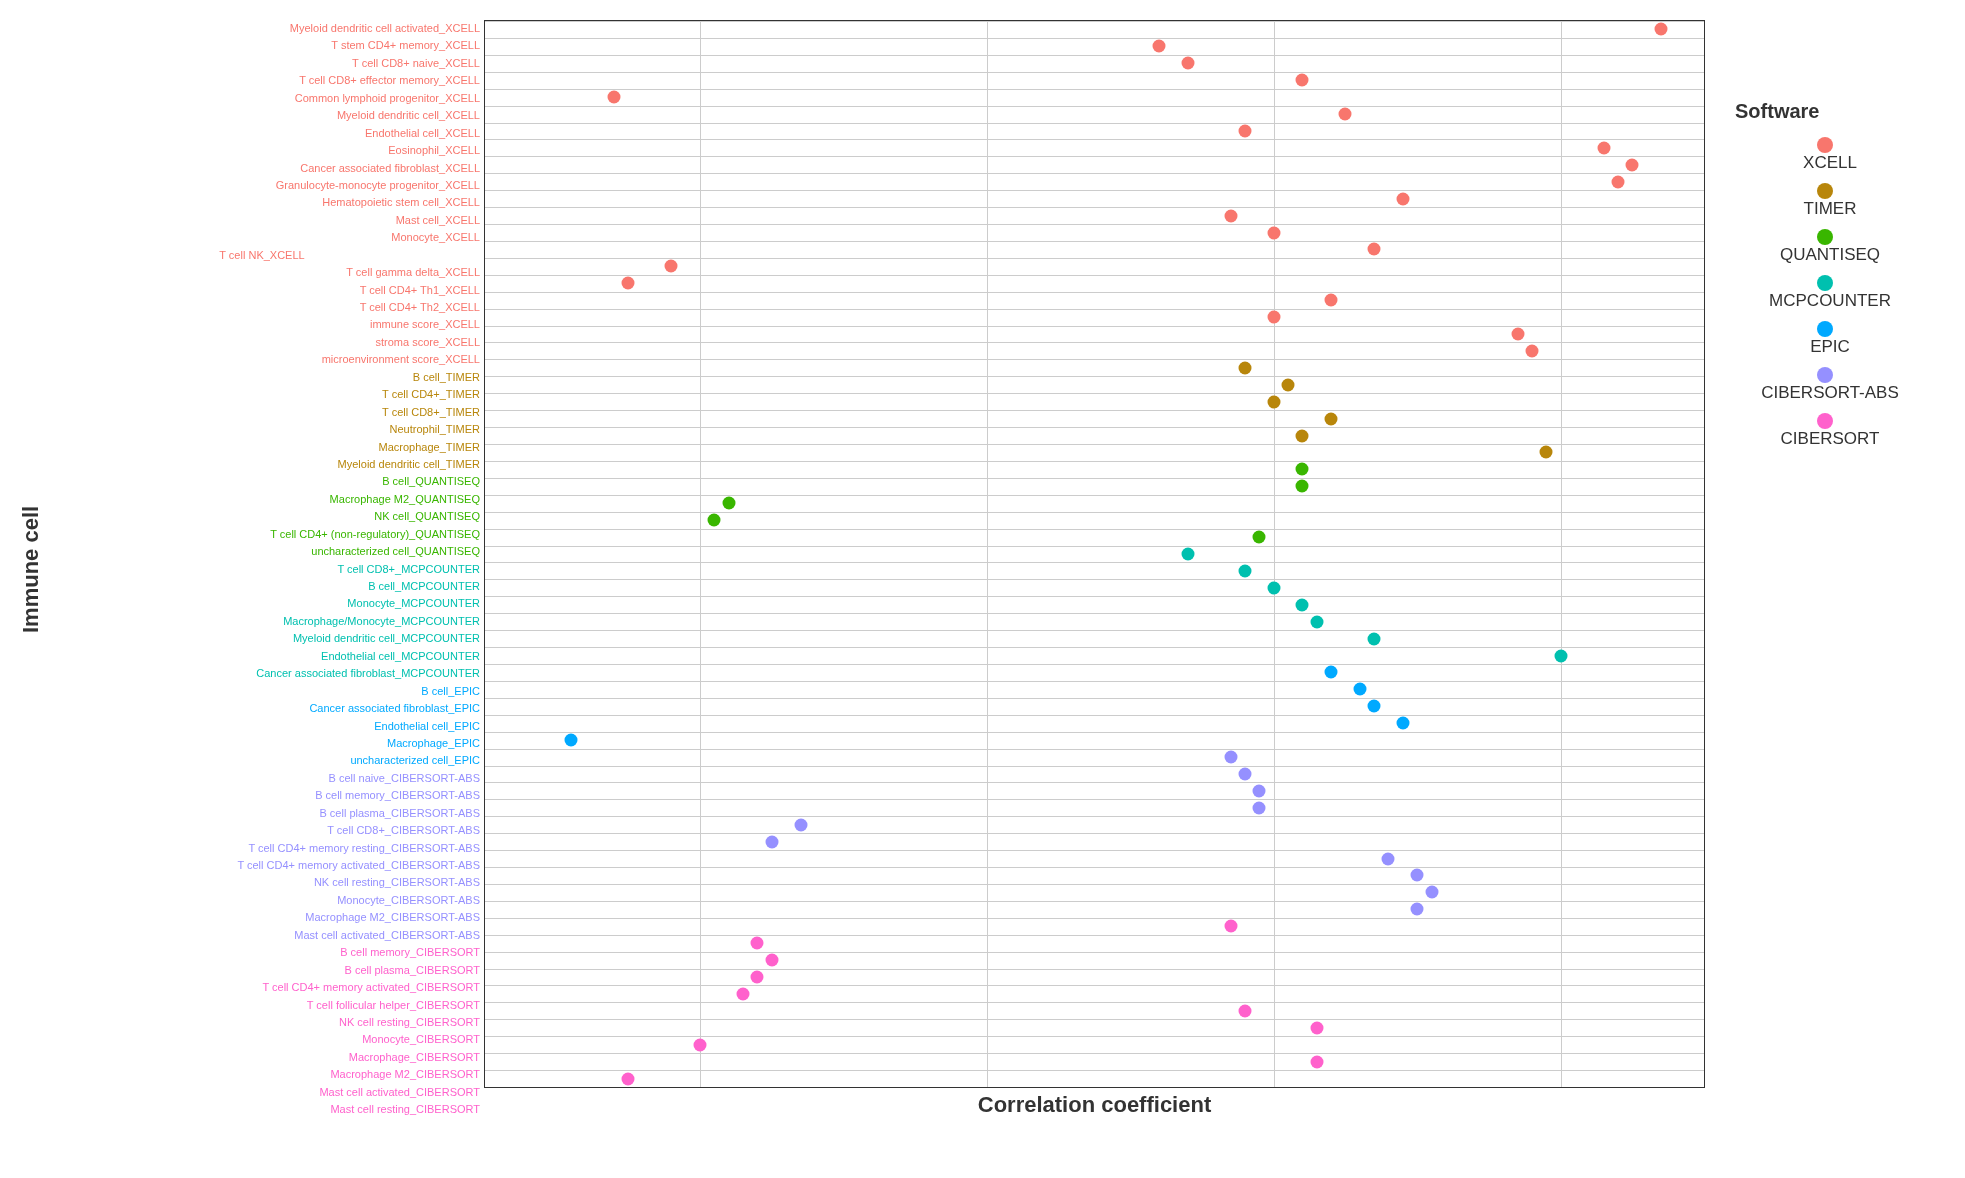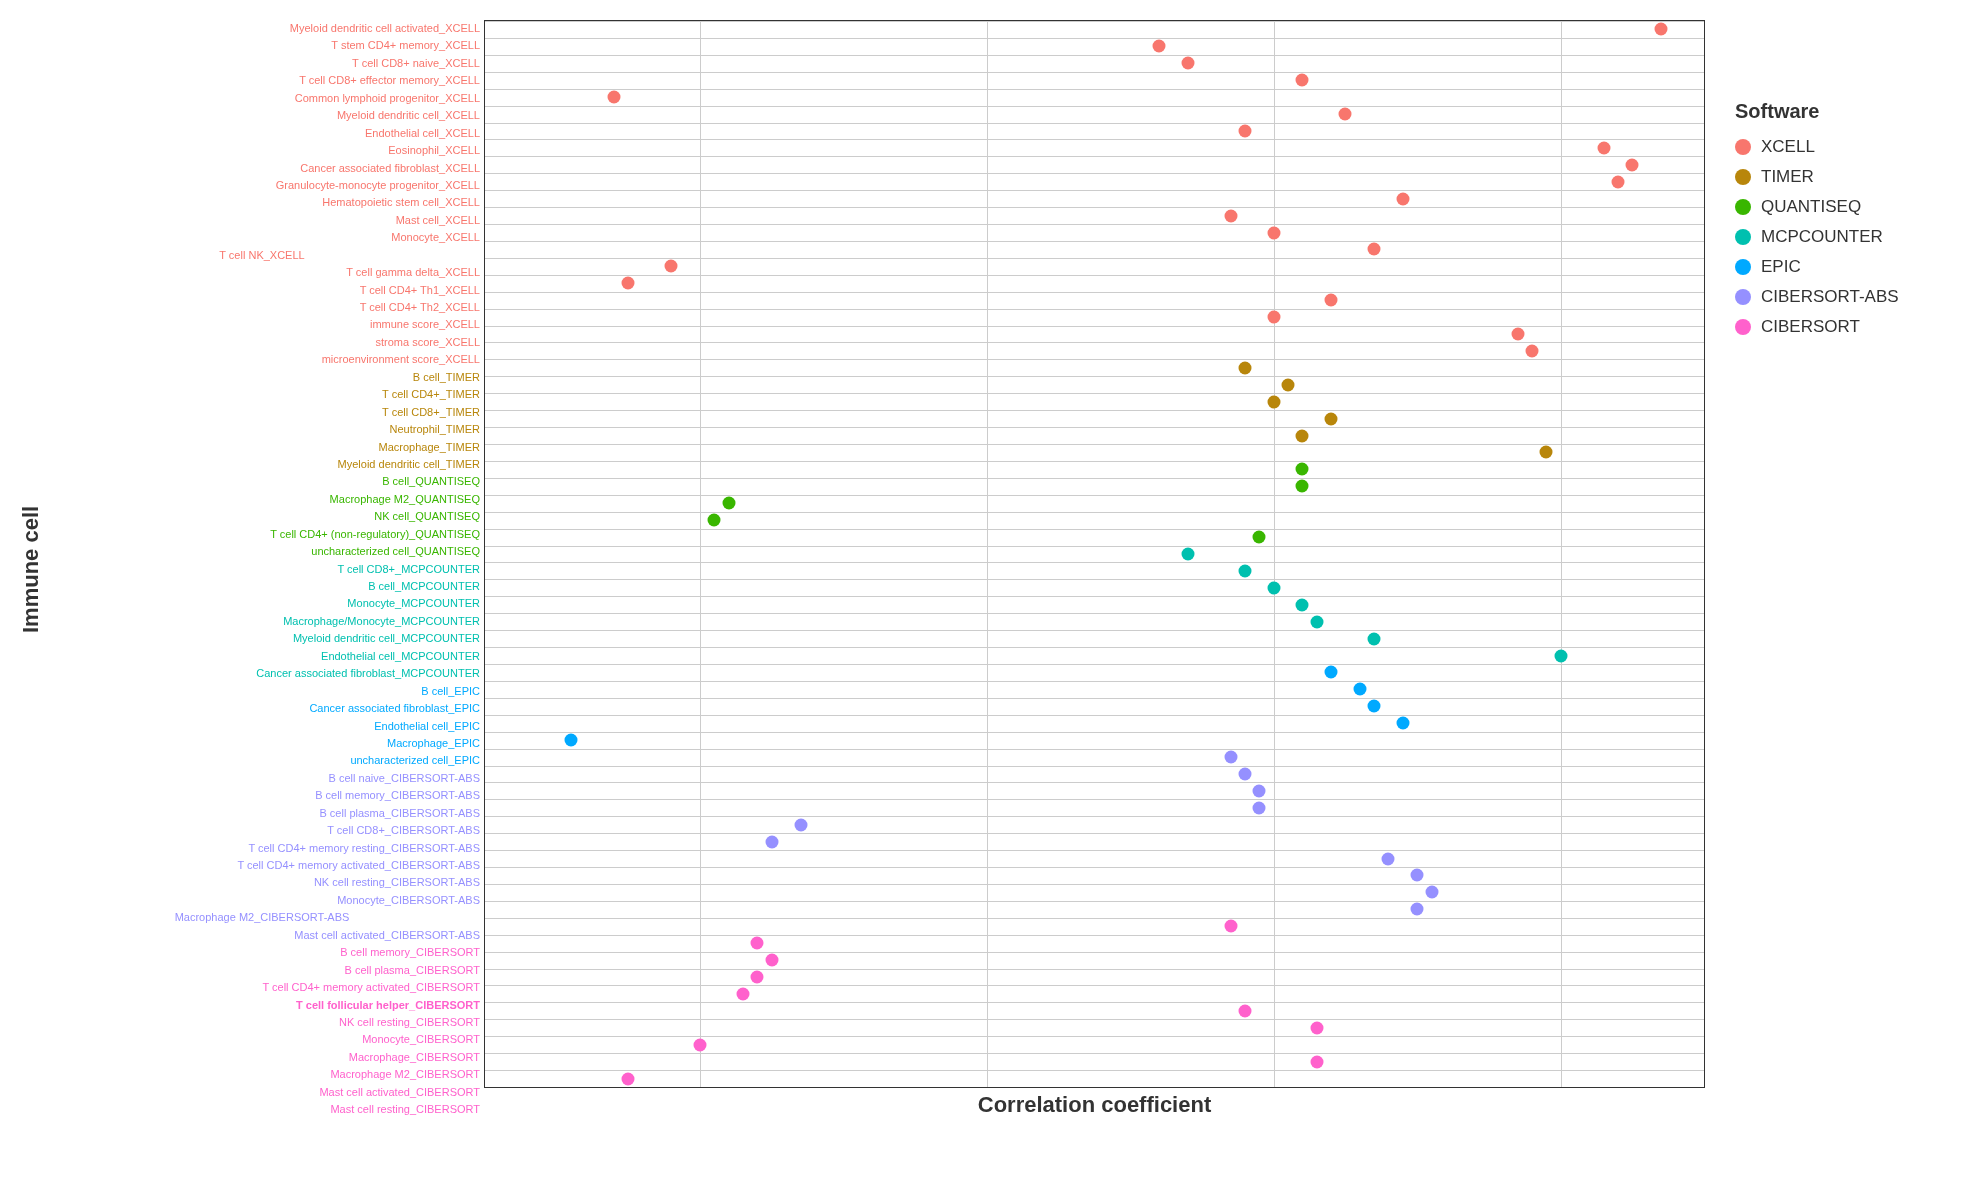--- a/index.html
+++ b/index.html
@@ -111,20 +111,21 @@
     .legend-title {
       font-size: 20px;
       font-weight: bold;
       margin-bottom: 14px;
       color: #333;
     }
     .legend-item {
       display: flex;
       align-items: center;
       margin-bottom: 10px;
+      flex-direction: column;
     }
     .legend-dot {
       width: 16px;
       height: 16px;
       border-radius: 50%;
       margin-right: 10px;
       flex-shrink: 0;
     }
     .legend-label {
       font-size: 17px;
@@ -183,26 +184,26 @@
       <div class="y-label" style="color: rgb(0, 169, 255);">Macrophage_EPIC</div>
       <div class="y-label" style="color: rgb(0, 169, 255);">uncharacterized cell_EPIC</div>
       <div class="y-label" style="color: rgb(149, 144, 255);">B cell naive_CIBERSORT-ABS</div>
       <div class="y-label" style="color: rgb(149, 144, 255);">B cell memory_CIBERSORT-ABS</div>
       <div class="y-label" style="color: rgb(149, 144, 255);">B cell plasma_CIBERSORT-ABS</div>
       <div class="y-label" style="color: rgb(149, 144, 255);">T cell CD8+_CIBERSORT-ABS</div>
       <div class="y-label" style="color: rgb(149, 144, 255);">T cell CD4+ memory resting_CIBERSORT-ABS</div>
       <div class="y-label" style="color: rgb(149, 144, 255);">T cell CD4+ memory activated_CIBERSORT-ABS</div>
       <div class="y-label" style="color: rgb(149, 144, 255);">NK cell resting_CIBERSORT-ABS</div>
       <div class="y-label" style="color: rgb(149, 144, 255);">Monocyte_CIBERSORT-ABS</div>
-      <div class="y-label" style="color: rgb(149, 144, 255); text-align: center;">Macrophage M2_CIBERSORT-ABS</div>
+      <div class="y-label" style="color: rgb(149, 144, 255);">Macrophage M2_CIBERSORT-ABS</div>
       <div class="y-label" style="color: rgb(149, 144, 255);">Mast cell activated_CIBERSORT-ABS</div>
       <div class="y-label" style="color: rgb(255, 97, 204);">B cell memory_CIBERSORT</div>
       <div class="y-label" style="color: rgb(255, 97, 204);">B cell plasma_CIBERSORT</div>
       <div class="y-label" style="color: rgb(255, 97, 204);">T cell CD4+ memory activated_CIBERSORT</div>
-      <div class="y-label" style="color: rgb(255, 97, 204); font-weight: bold;">T cell follicular helper_CIBERSORT</div>
+      <div class="y-label" style="color: rgb(255, 97, 204);">T cell follicular helper_CIBERSORT</div>
       <div class="y-label" style="color: rgb(255, 97, 204);">NK cell resting_CIBERSORT</div>
       <div class="y-label" style="color: rgb(255, 97, 204);">Monocyte_CIBERSORT</div>
       <div class="y-label" style="color: rgb(255, 97, 204);">Macrophage_CIBERSORT</div>
       <div class="y-label" style="color: rgb(255, 97, 204);">Macrophage M2_CIBERSORT</div>
       <div class="y-label" style="color: rgb(255, 97, 204);">Mast cell activated_CIBERSORT</div>
       <div class="y-label" style="color: rgb(255, 97, 204);">Mast cell resting_CIBERSORT</div>
     </div>
 
   <div class="plot-area-wrapper">
     <div class="plot-area" id="plot-area">

